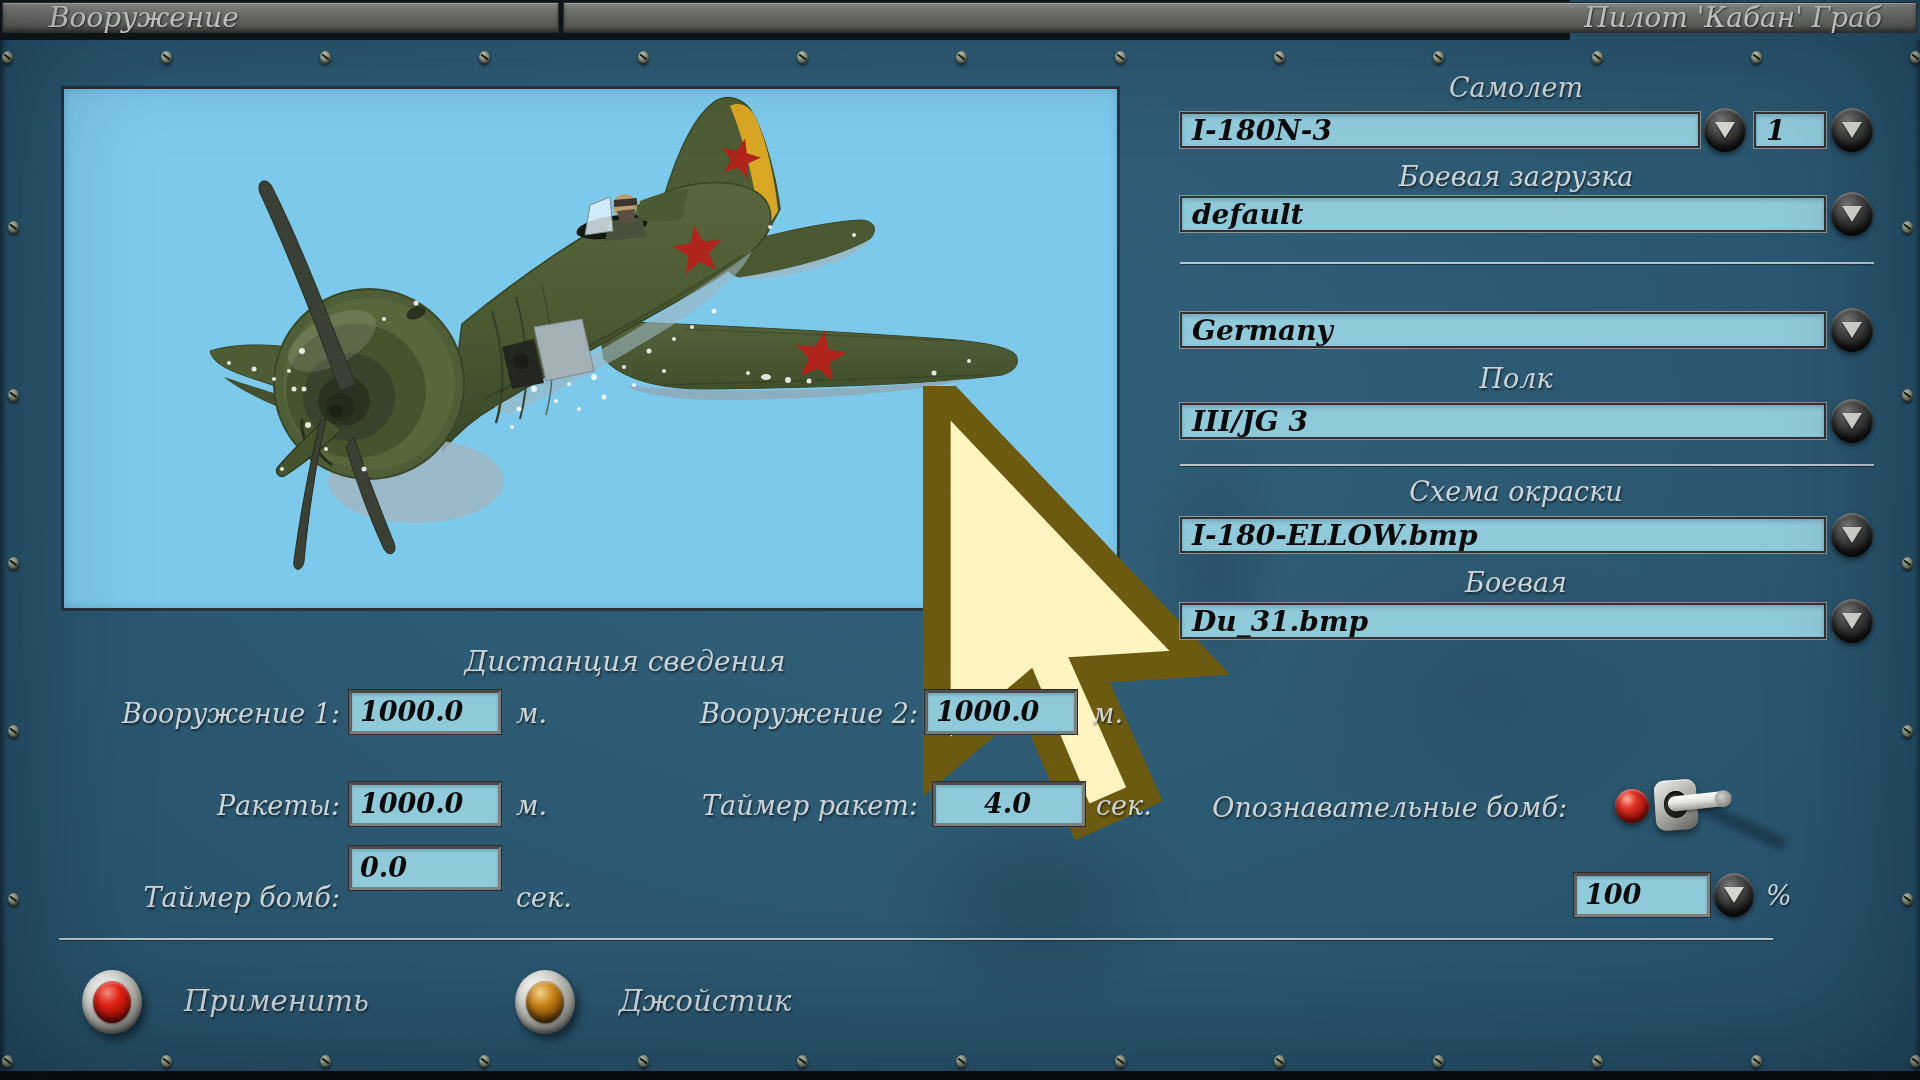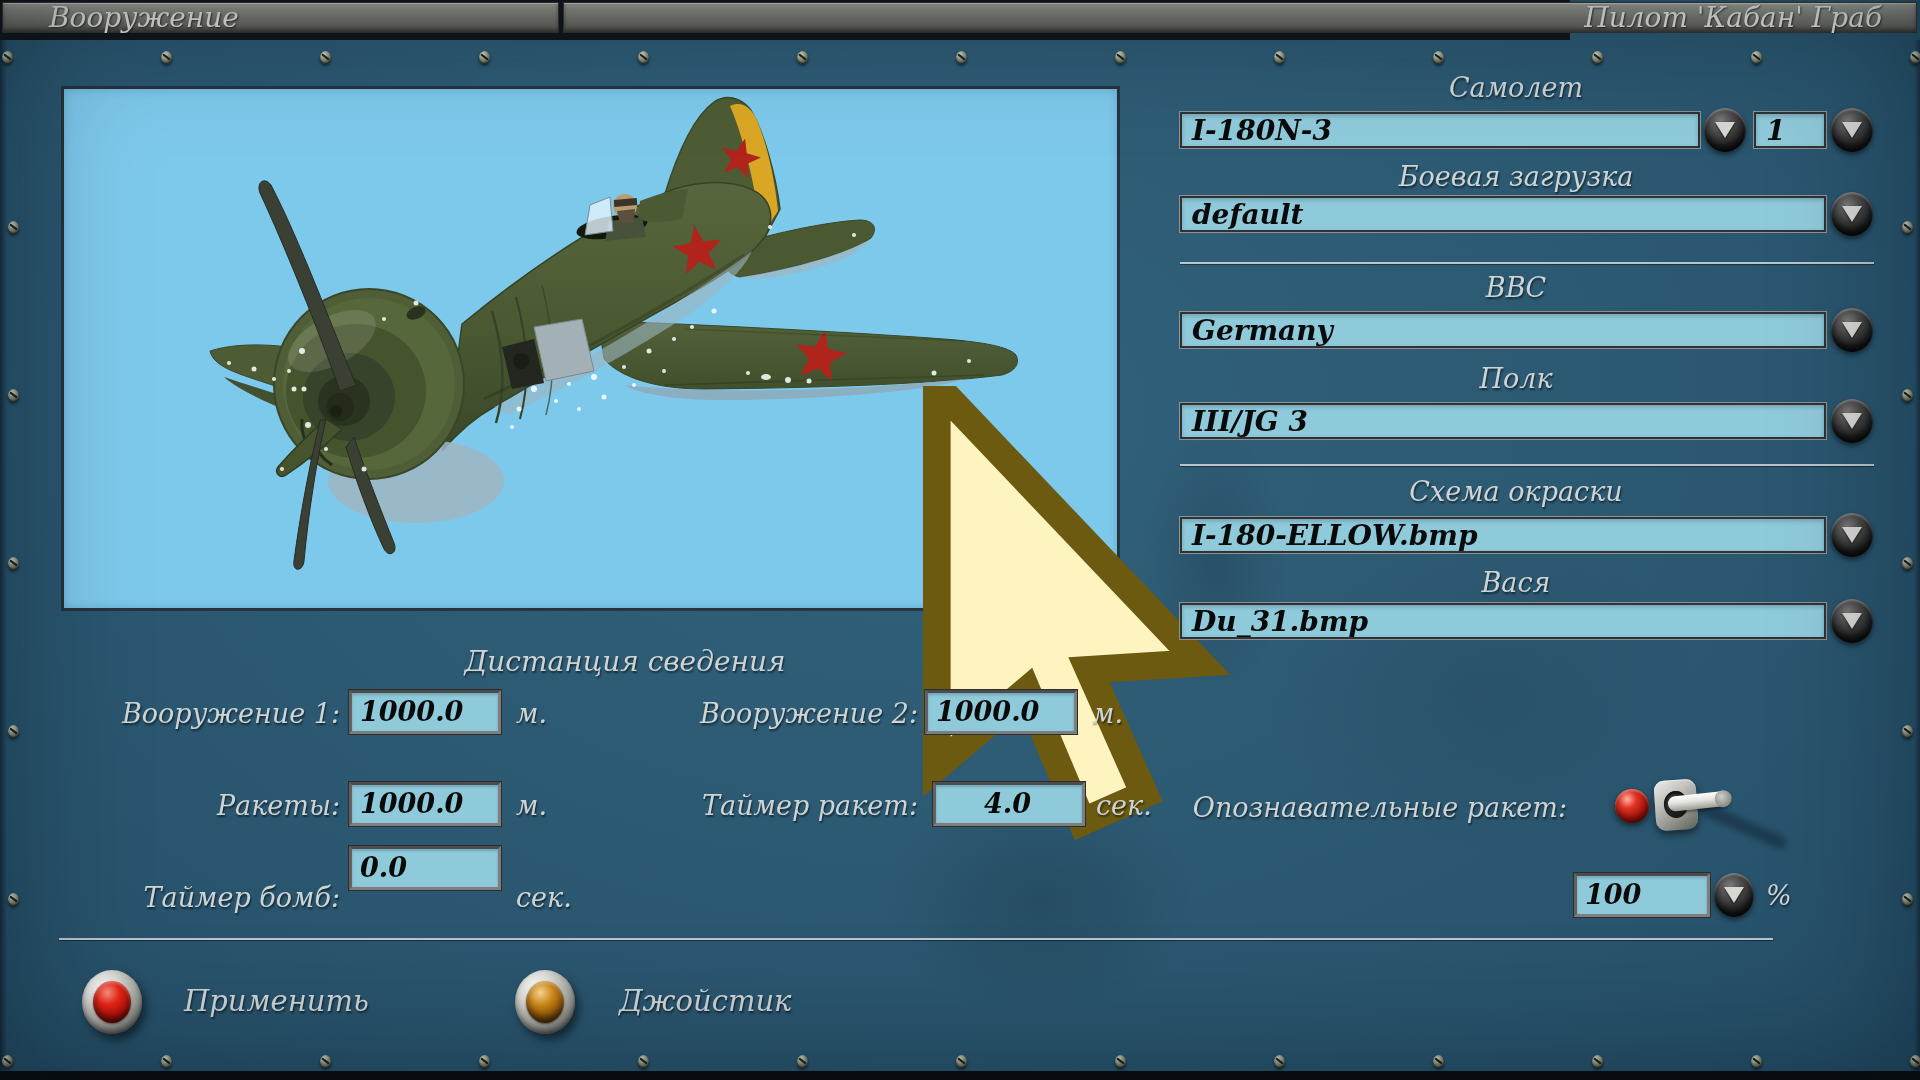--- a/index.html
+++ b/index.html
@@ -290,21 +290,20 @@
   <div class="lbl rc-label" style="top:161px">Боевая загрузка</div>
   <div class="dd" style="left:1180px;top:196px;width:646px">
     <span>default</span>
   </div>
   <div class="arrow-btn" style="left:1831px;top:192px">
       <span class="tri"></span>
     </div>
 
   <div class="divider" style="left:1180px;top:262px;width:694px"></div>
 
-  <div class="lbl rc-label" style="top:272px">ВВС</div>
   <div class="dd" style="left:1180px;top:312px;width:646px">
     <span>Germany</span>
   </div>
   <div class="arrow-btn" style="left:1831px;top:308px">
       <span class="tri"></span>
     </div>
 
   <div class="lbl rc-label" style="top:363px">Полк</div>
   <div class="dd" style="left:1180px;top:403px;width:646px">
     <span>III/JG 3</span>
@@ -316,21 +315,21 @@
   <div class="divider" style="left:1180px;top:464px;width:694px"></div>
 
   <div class="lbl rc-label" style="top:476px">Схема окраски</div>
   <div class="dd" style="left:1180px;top:517px;width:646px">
     <span>I-180-ELLOW.bmp</span>
   </div>
   <div class="arrow-btn" style="left:1831px;top:513px">
       <span class="tri"></span>
     </div>
 
-  <div class="lbl rc-label" style="top:567px">Вася</div>
+  <div class="lbl rc-label" style="top:567px">Боевая</div>
   <div class="dd" style="left:1180px;top:603px;width:646px">
     <span>Du_31.bmp</span>
   </div>
   <div class="arrow-btn" style="left:1831px;top:599px">
       <span class="tri"></span>
     </div>
 
   <div class="lbl heading" style="left:625px;top:646px;transform:translateX(-50%);">Дистанция сведения</div>
 
   <div class="lbl m-label" style="left:40px;width:300px;top:698px">Вооружение 1:</div>
@@ -342,21 +341,21 @@
   <div class="lbl unit" style="left:1092px;top:698px">м.</div>
 
   <div class="lbl m-label" style="left:40px;width:300px;top:790px">Ракеты:</div>
   <input class="num-input" style="left: 349px; top: 782px;" value="1000.0">
   <div class="lbl unit" style="left:516px;top:790px">м.</div>
 
   <div class="lbl m-label" style="left:615px;width:303px;top:790px">Таймер ракет:</div>
   <input class="num-input" style="left: 933px; top: 782px; padding-left: 48px;" value="4.0">
   <div class="lbl unit" style="left:1096px;top:790px">сек.</div>
 
-  <div class="lbl m-label" style="left:1100px;width:467px;top:792px">Опознавательные ракет:</div>
+  <div class="lbl m-label" style="left:1100px;width:467px;top:792px">Опознавательные бомб:</div>
 
   <div style="position:absolute;left:1610px;top:765px;width:190px;height:95px;">
     <div class="tg-shadow" style="left:84px;top:54px;"></div>
     <div class="lamp" style="left:5px;top:24px;"></div>
     <div class="tg-base" style="left:45px;top:15px;">
       <div class="tg-socket"></div>
     </div>
     <div class="tg-lever" style="left:58px;top:32px;">
       <div class="tg-cap"></div>
     </div>

